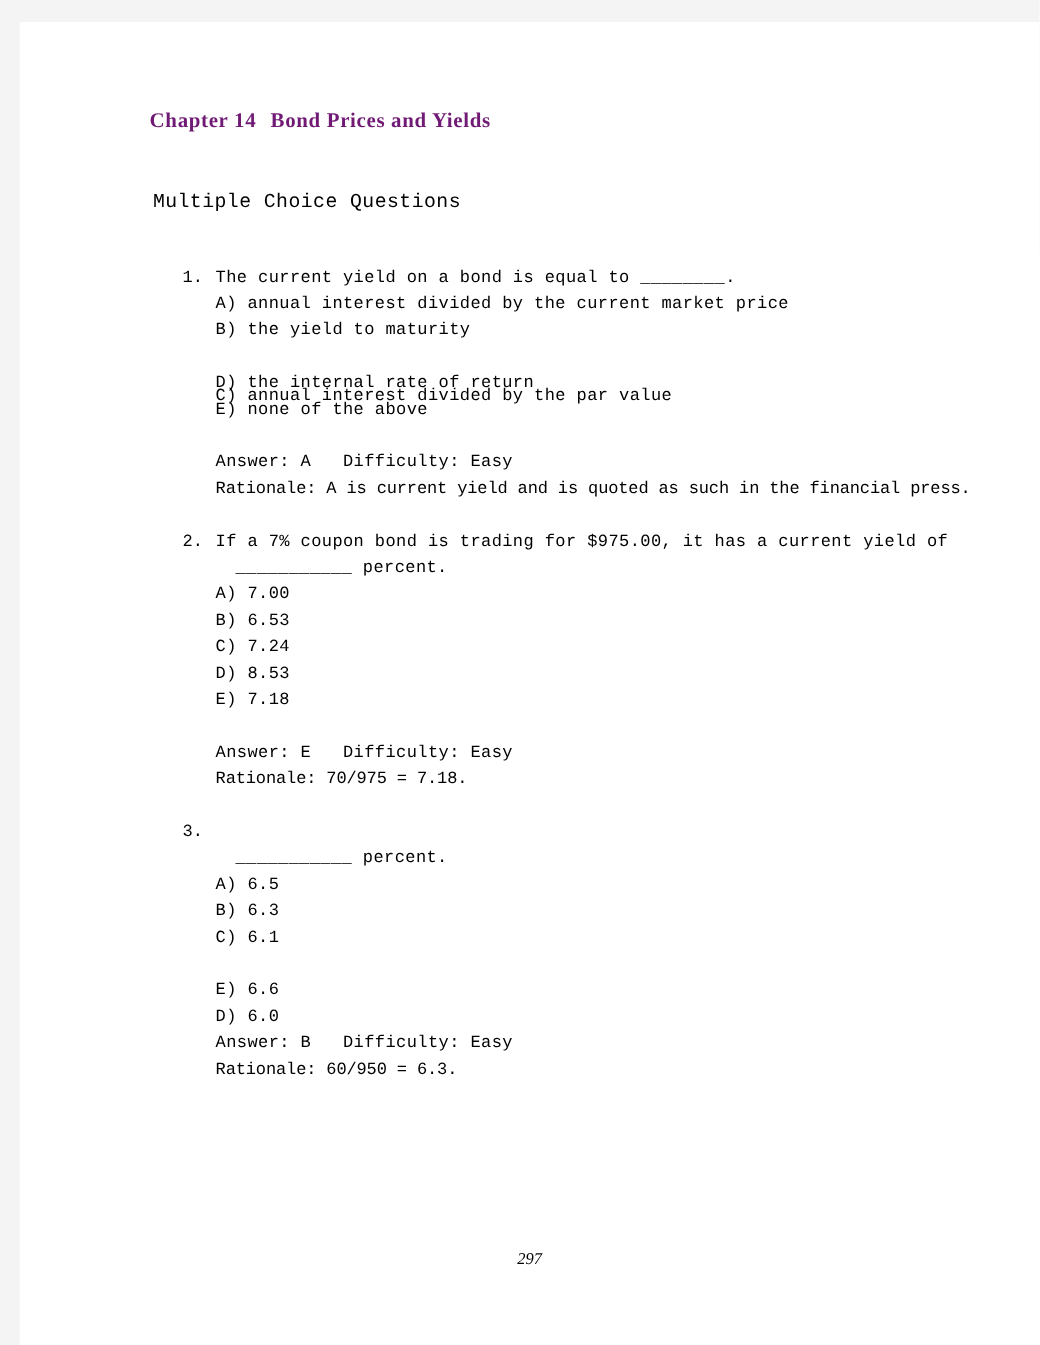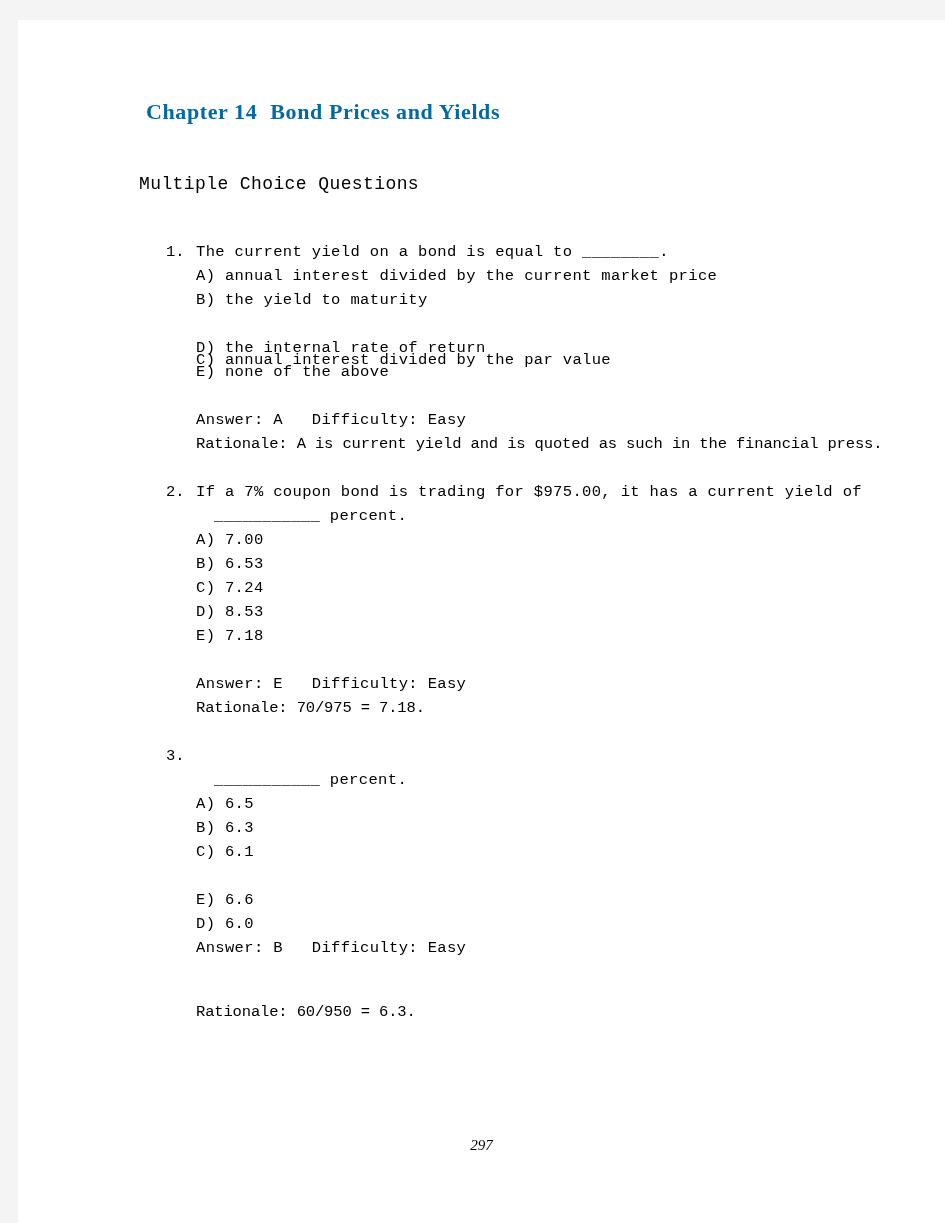--- a/index.html
+++ b/index.html
@@ -24,26 +24,26 @@
     box-sizing: border-box;
   }
   .content {
     position: relative;
     padding: 0;
   }
 
   
   .chapter-title {
     position: absolute;
-    left: 128px;
+    left: 118px;
     top: 79px;
     font-family: "Liberation Serif", "DejaVu Serif", serif;
     font-weight: bold;
-    font-size: 22px;
-    color: #0369a1;
+    font-size: 19px;
+    color: #701a75;
     letter-spacing: 0.6px;
     white-space: nowrap;
   }
   .chapter-title .ct-gap {
     display: inline-block;
     width: 13px;
   }
 
   
   .section-heading {
@@ -164,20 +164,20 @@
         </div>
         <div class="qblock" style="top: 0px;">
           <div class="qline" style="position: absolute; left: 0px; top: 724px; width: 927px;"><span class="qnum">3.</span></div>
           <div class="qline" style="position: absolute; left: 0px; top: 748px; width: 927px;"><span class="qstem-cont" style="left: 196px;">___________ percent.</span></div>
           <div class="qline" style="position: absolute; left: 0px; top: 772px; width: 927px;"><span class="opt">A) 6.5</span></div>
           <div class="qline" style="position: absolute; left: 0px; top: 796px; width: 927px;"><span class="opt">B) 6.3</span></div>
           <div class="qline" style="position: absolute; left: 0px; top: 820px; width: 927px;"><span class="opt">C) 6.1</span></div>
           <div class="qline" style="position: absolute; left: 0px; top: 844px; width: 927px; margin-top: 48px;"><span class="opt">D) 6.0</span></div>
           <div class="qline" style="position: absolute; left: 0px; top: 868px; width: 927px;"><span class="opt">E) 6.6</span></div>
           <div class="qline" style="position: absolute; left: 0px; top: 916px; width: 927px;"><span class="ansline">Answer: B   Difficulty: Easy</span></div>
-          <div class="qline" style="position: absolute; left: 0px; top: 940px; width: 927px; margin-top: 40px;"><span class="ratline">Rationale: 60/950 = 6.3.</span></div>
+          <div class="qline" style="position: absolute; left: 0px; top: 940px; width: 927px;"><span class="ratline">Rationale: 60/950 = 6.3.</span></div>
         </div>
       </div>
 
     <div class="page-number">297</div>
 
   </div>
 </div>
 
 </body></html>

